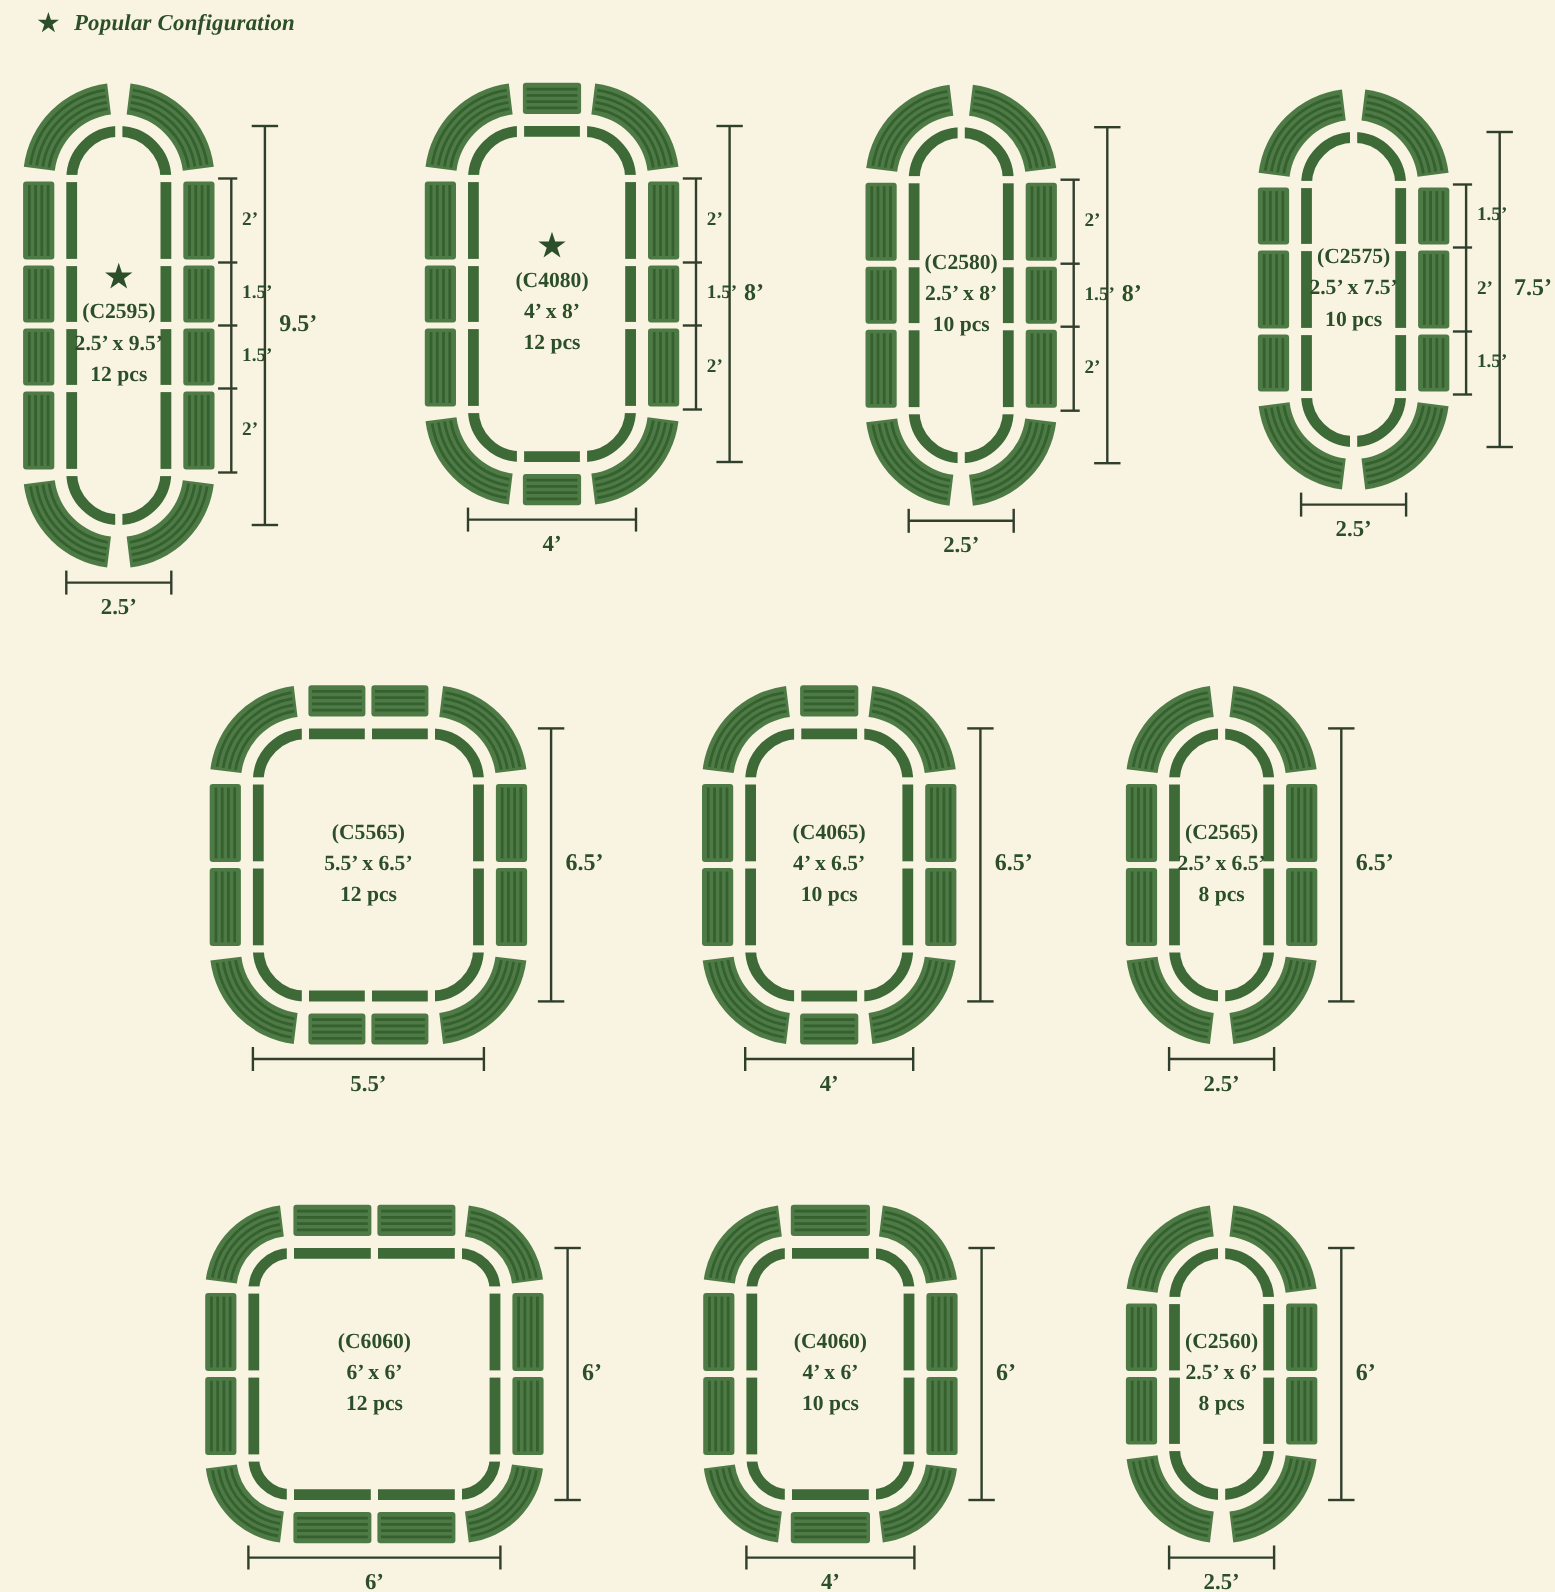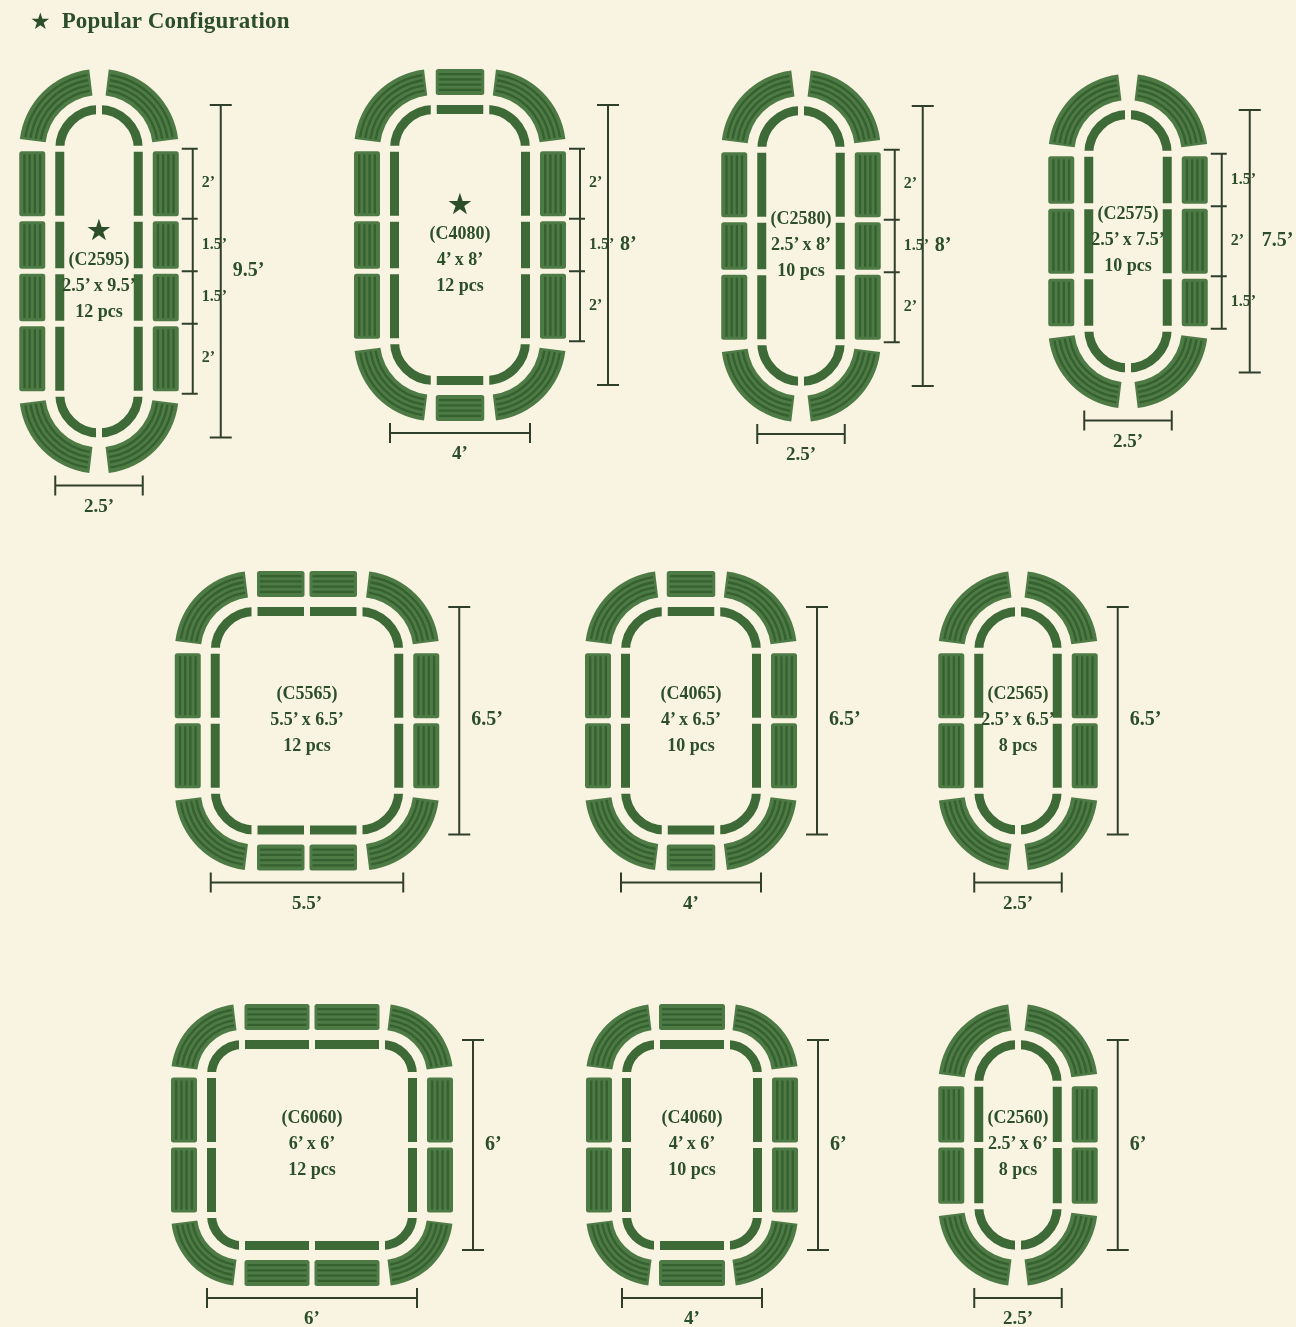--- a/index.html
+++ b/index.html
@@ -1,21 +1,21 @@
 <!DOCTYPE html>
 <html><head>
 <meta charset="utf-8">
 <style>
   html,body{margin:0;padding:0;background:#f8f4e1;}
   .page{position:relative;width:1296px;height:1327px;overflow:hidden;
         background:#f8f4e1;font-family:"Liberation Serif",serif;}
   .header{position:absolute;left:30px;top:8px;display:flex;align-items:center;
           gap:11px;color:#2c4e29;z-index:2;}
   .header .star{font-size:23px;line-height:1;}
-  .header .title{font-size:23px;font-weight:700;letter-spacing:.2px;}
+  .header .title{font-size:19px;font-weight:700;letter-spacing:.2px;font-style:italic;}
   #canvas{position:absolute;left:0;top:0;}
 </style>
 </head>
 <body>
 
 <div class="page">
   <div class="header">
     <span class="star">★</span>
     <span class="title">Popular Configuration</span>
   </div>

